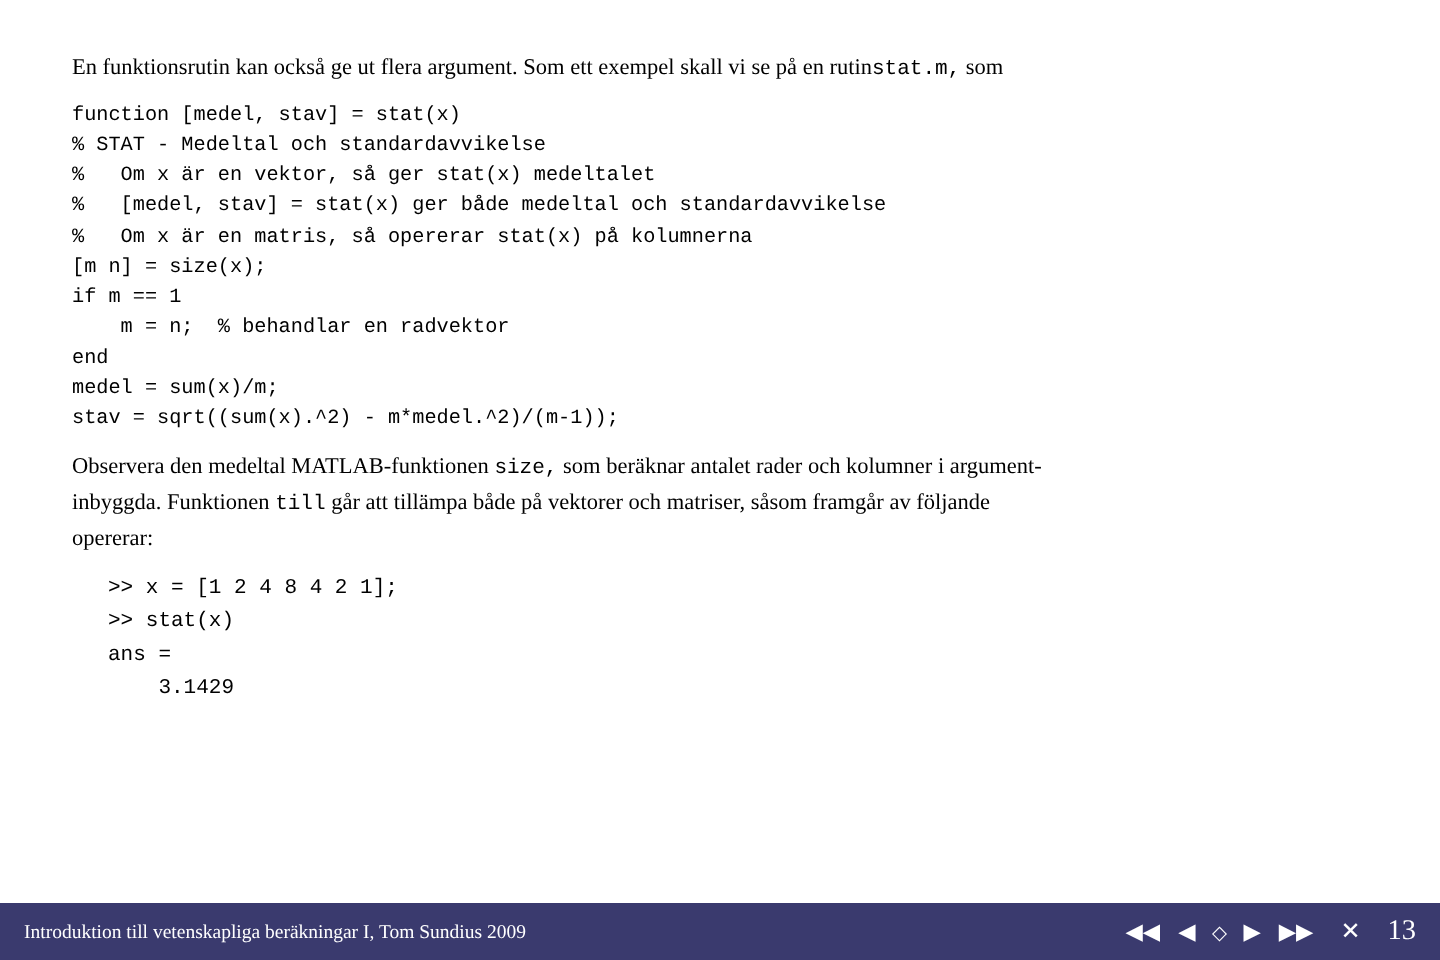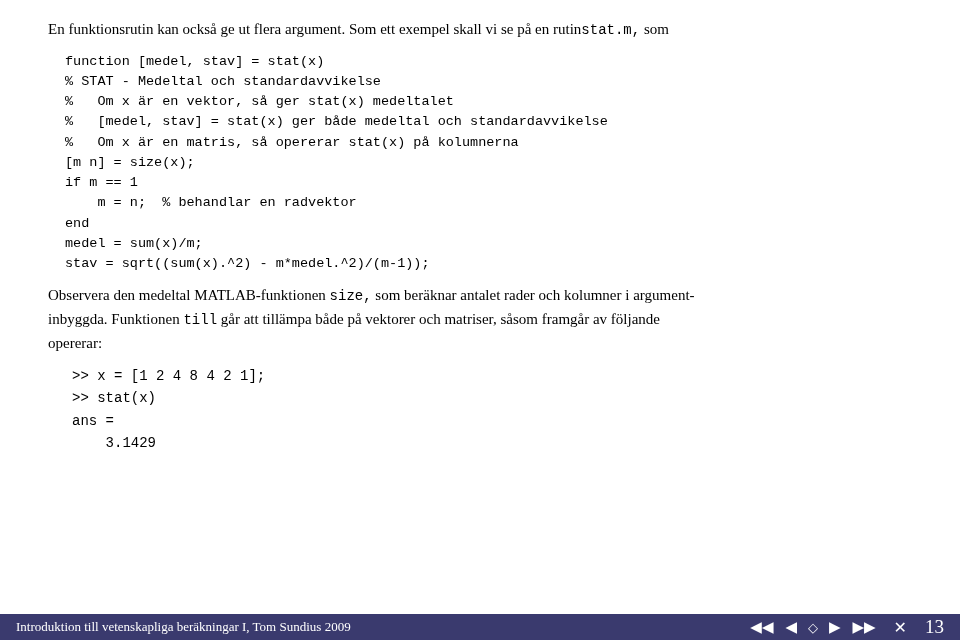--- a/index.html
+++ b/index.html
@@ -7,46 +7,46 @@
       width: 960px;
       height: 640px;
       background: #ffffff;
       font-family: 'Times New Roman', Times, serif;
       font-size: 15px;
       color: #000000;
       overflow: hidden;
       position: relative;
     }
     .main-content {
-      padding: 18px 48px 60px 48px;
+      padding: 34px 48px 60px 48px;
       height: 600px;
       overflow: hidden;
     }
     .prose-text {
       font-size: 15px;
       line-height: 1.55;
       margin-bottom: 10px;
     }
     .code-block {
       font-family: 'Courier New', Courier, monospace;
       font-size: 13.5px;
       line-height: 1.5;
-      margin: 8px 0 10px 17px;
+      margin: 8px 0 10px 0;
       white-space: pre;
     }
     .inline-code {
       font-family: 'Courier New', Courier, monospace;
       font-size: 14px;
     }
     .bottom-bar {
       position: absolute;
       bottom: 0;
       left: 0;
       right: 0;
-      height: 26px;
+      height: 38px;
       background: #3a3a6e;
       display: flex;
       align-items: center;
       justify-content: space-between;
       padding: 0 16px;
     }
     .bottom-bar-title {
       color: #ffffff;
       font-size: 13px;
       font-family: 'Times New Roman', Times, serif;

